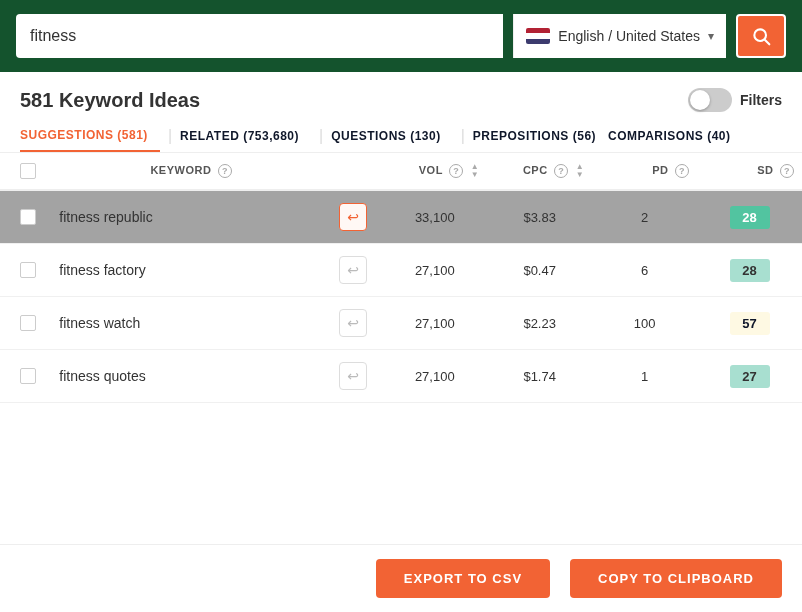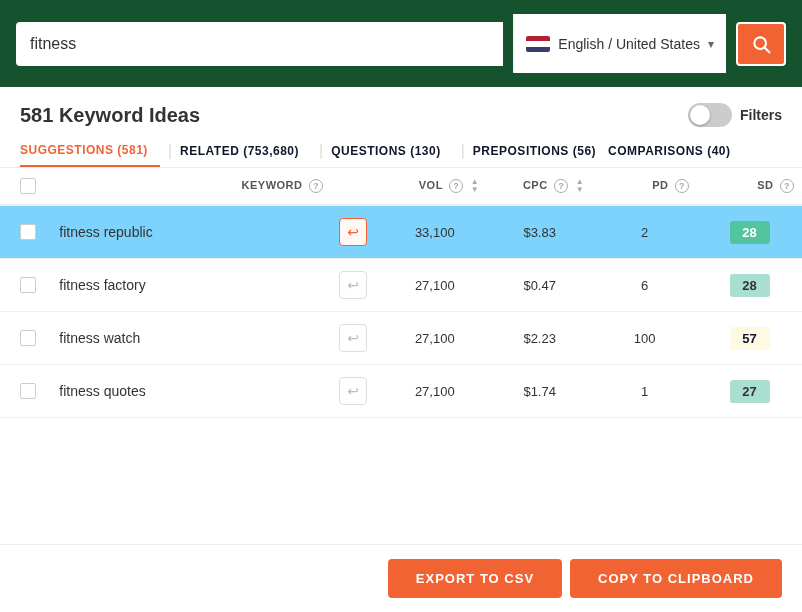--- a/index.html
+++ b/index.html
@@ -30,21 +30,21 @@
       font-size: 16px;
       color: #333;
       background: white;
       outline: none;
     }
 
     .language-selector {
       display: flex;
       align-items: center;
       background: white;
-      height: 59px;
+      height: 44px;
       padding: 0 12px;
       border-radius: 0;
       gap: 8px;
       cursor: pointer;
       min-width: 200px;
       border-left: 1px solid #eee;
     }
 
     .flag-icon {
       width: 24px;
@@ -176,21 +176,21 @@
       width: 100%;
       border-collapse: collapse;
     }
 
     thead tr {
       border-bottom: 2px solid #eee;
     }
 
     th {
       padding: 10px 8px;
-      text-align: right;
+      text-align: center;
       font-size: 11px;
       font-weight: bold;
       color: #555;
       text-transform: uppercase;
       letter-spacing: 0.5px;
       white-space: nowrap;
     }
 
     th:first-child {
       width: 40px;
@@ -232,21 +232,21 @@
       font-size: 9px;
       margin-left: 3px;
       cursor: pointer;
     }
 
     tbody tr {
       border-bottom: 1px solid #f0f0f0;
     }
 
     tbody tr.highlighted {
-      background: #7dd3fc;
+      background: #a3a3a3;
     }
 
     td {
       padding: 12px 8px;
       font-size: 13px;
       color: #333;
     }
 
     td:first-child {
       padding-left: 20px;
@@ -310,21 +310,21 @@
       height: 16px;
       border: 1.5px solid #ccc;
       border-radius: 2px;
       cursor: pointer;
       background: white;
     }
 
     .footer-buttons {
       display: flex;
       justify-content: flex-end;
-      gap: 8px;
+      gap: 20px;
       padding: 14px 20px;
       background: white;
       border-top: 1px solid #eee;
     }
 
     .btn-export, .btn-copy {
       padding: 12px 28px;
       border: none;
       border-radius: 4px;
       font-size: 13px;

